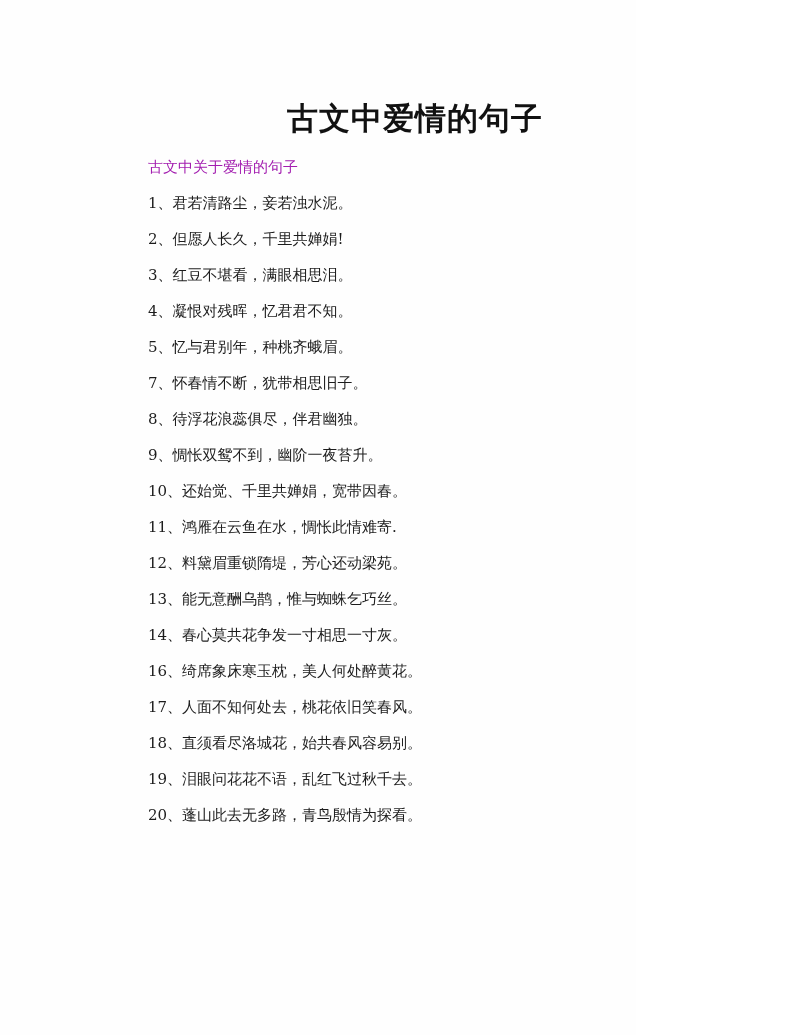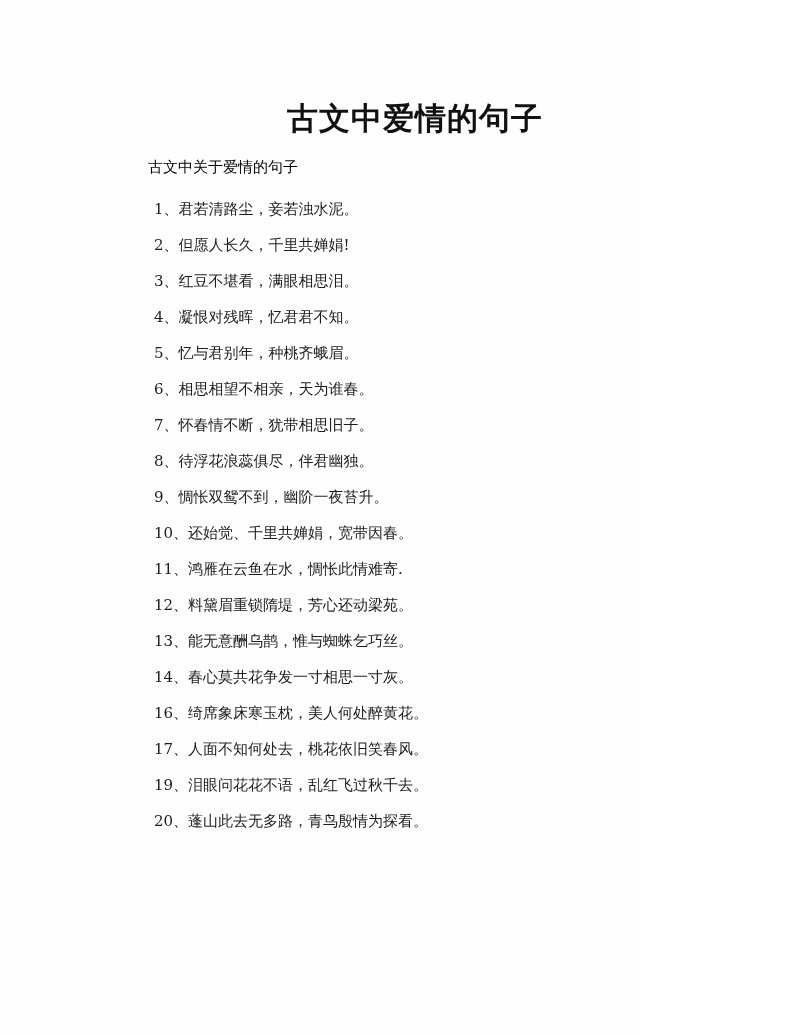--- a/index.html
+++ b/index.html
@@ -40,25 +40,25 @@
       position: absolute;
       left: 148px;
       top: 156px;
       width: 560px;
     }
     .subtitle {
       font-size: 15px;
       line-height: 22px;
       height: 36px;
       margin: 0;
-      color: #000000;
+      color: #a21caf;
     }
     .sentence-list {
       list-style: none;
-      margin: 6px;
+      margin: 0;
       padding: 0;
     }
     .sentence {
       font-size: 15px;
       line-height: 22px;
       height: 36px;
       white-space: nowrap;
       color: #1c1c1c;
     }
     .num { }
@@ -71,28 +71,28 @@
 
   <div class="content">
     <p class="subtitle">古文中关于爱情的句子</p>
 
     <ul class="sentence-list">
       <li class="sentence"><span class="num">1、</span><span>君若清路尘，妾若浊水泥。</span></li>
       <li class="sentence"><span class="num">2、</span><span>但愿人长久，千里共婵娟!</span></li>
       <li class="sentence"><span class="num">3、</span><span>红豆不堪看，满眼相思泪。</span></li>
       <li class="sentence"><span class="num">4、</span><span>凝恨对残晖，忆君君不知。</span></li>
       <li class="sentence"><span class="num">5、</span><span>忆与君别年，种桃齐蛾眉。</span></li>
-      <li class="sentence"><span class="num">6、</span><span>相思相望不相亲，天为谁春。</span></li>
       <li class="sentence"><span class="num">7、</span><span>怀春情不断，犹带相思旧子。</span></li>
       <li class="sentence"><span class="num">8、</span><span>待浮花浪蕊俱尽，伴君幽独。</span></li>
       <li class="sentence"><span class="num">9、</span><span>惆怅双鸳不到，幽阶一夜苔升。</span></li>
       <li class="sentence"><span class="num">10、</span><span>还始觉、千里共婵娟，宽带因春。</span></li>
       <li class="sentence"><span class="num">11、</span><span>鸿雁在云鱼在水，惆怅此情难寄.</span></li>
       <li class="sentence"><span class="num">12、</span><span>料黛眉重锁隋堤，芳心还动梁苑。</span></li>
       <li class="sentence"><span class="num">13、</span><span>能无意酬乌鹊，惟与蜘蛛乞巧丝。</span></li>
       <li class="sentence"><span class="num">14、</span><span>春心莫共花争发一寸相思一寸灰。</span></li>
       <li class="sentence"><span class="num">16、</span><span>绮席象床寒玉枕，美人何处醉黄花。</span></li>
       <li class="sentence"><span class="num">17、</span><span>人面不知何处去，桃花依旧笑春风。</span></li>
+      <li class="sentence"><span class="num">18、</span><span>直须看尽洛城花，始共春风容易别。</span></li>
       <li class="sentence"><span class="num">19、</span><span>泪眼问花花不语，乱红飞过秋千去。</span></li>
       <li class="sentence"><span class="num">20、</span><span>蓬山此去无多路，青鸟殷情为探看。</span></li>
     </ul>
   </div>
 </div>
 
 </body></html>

